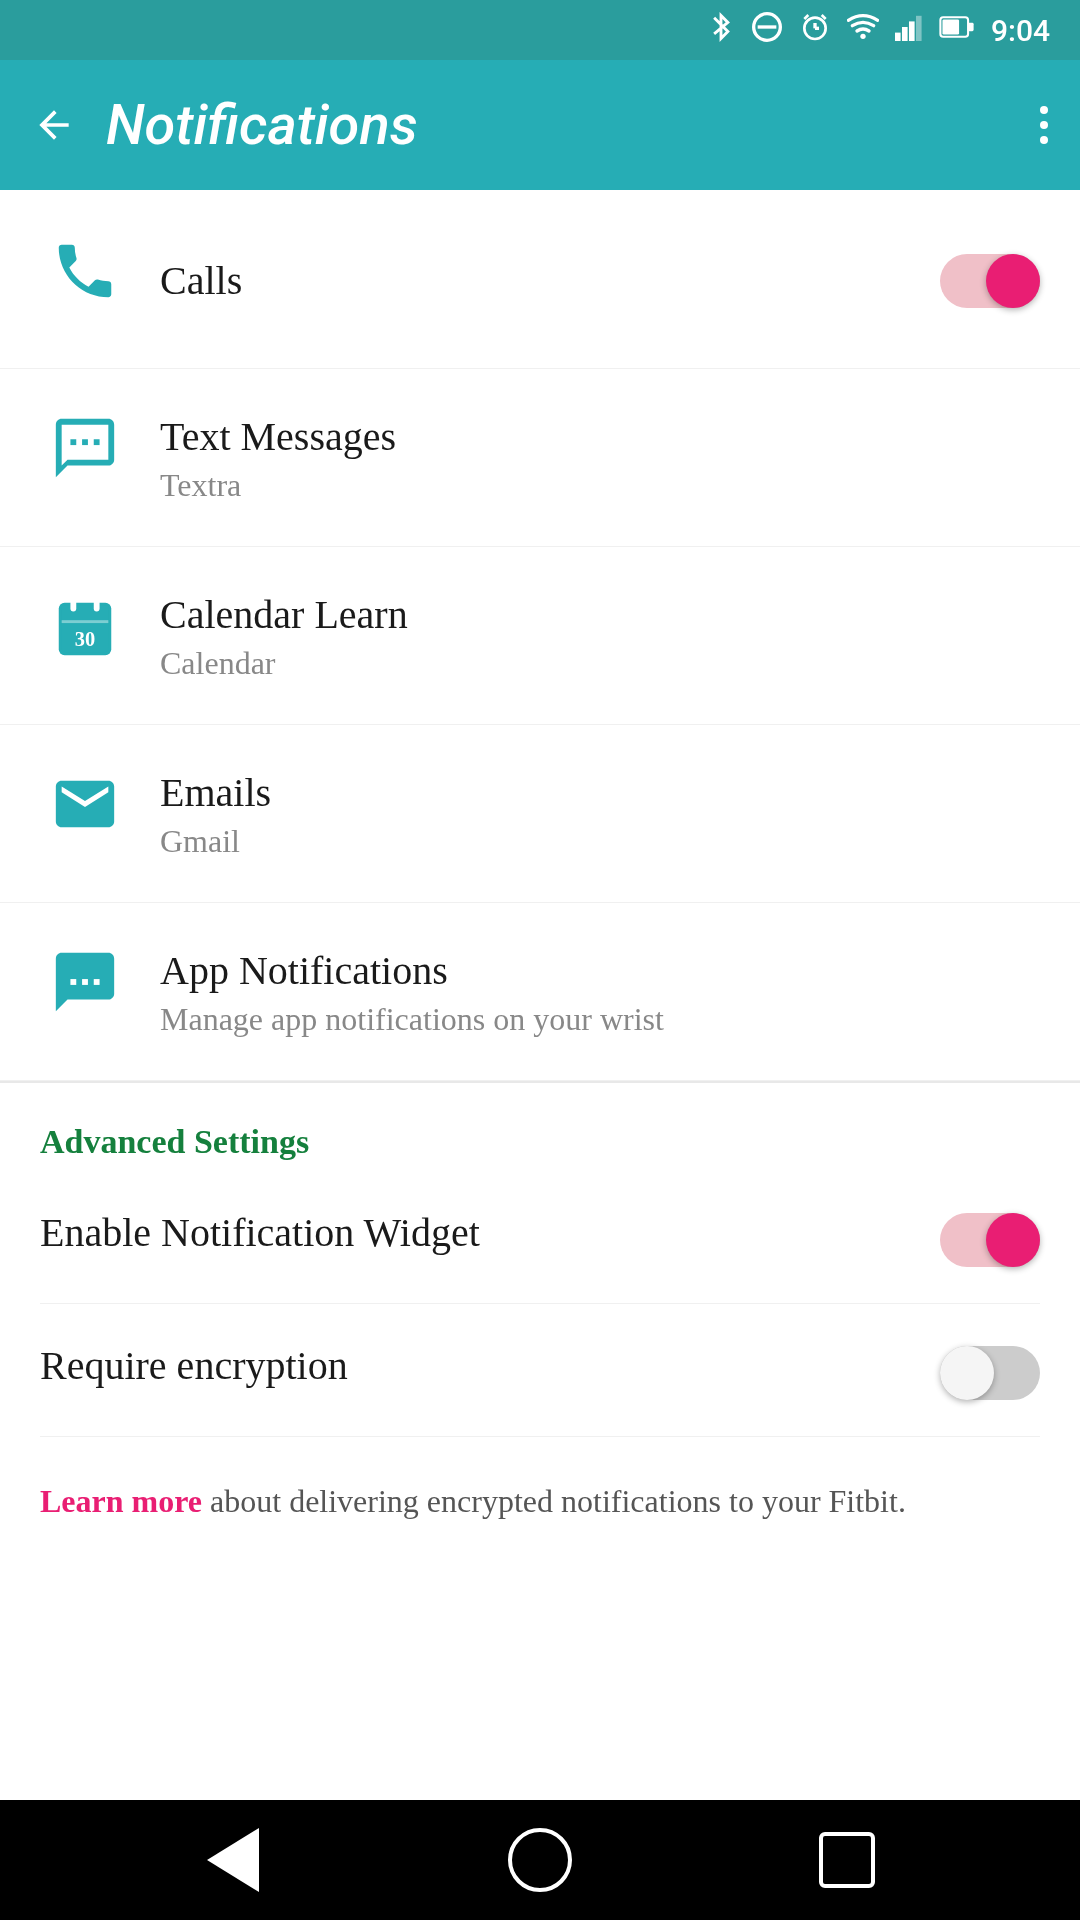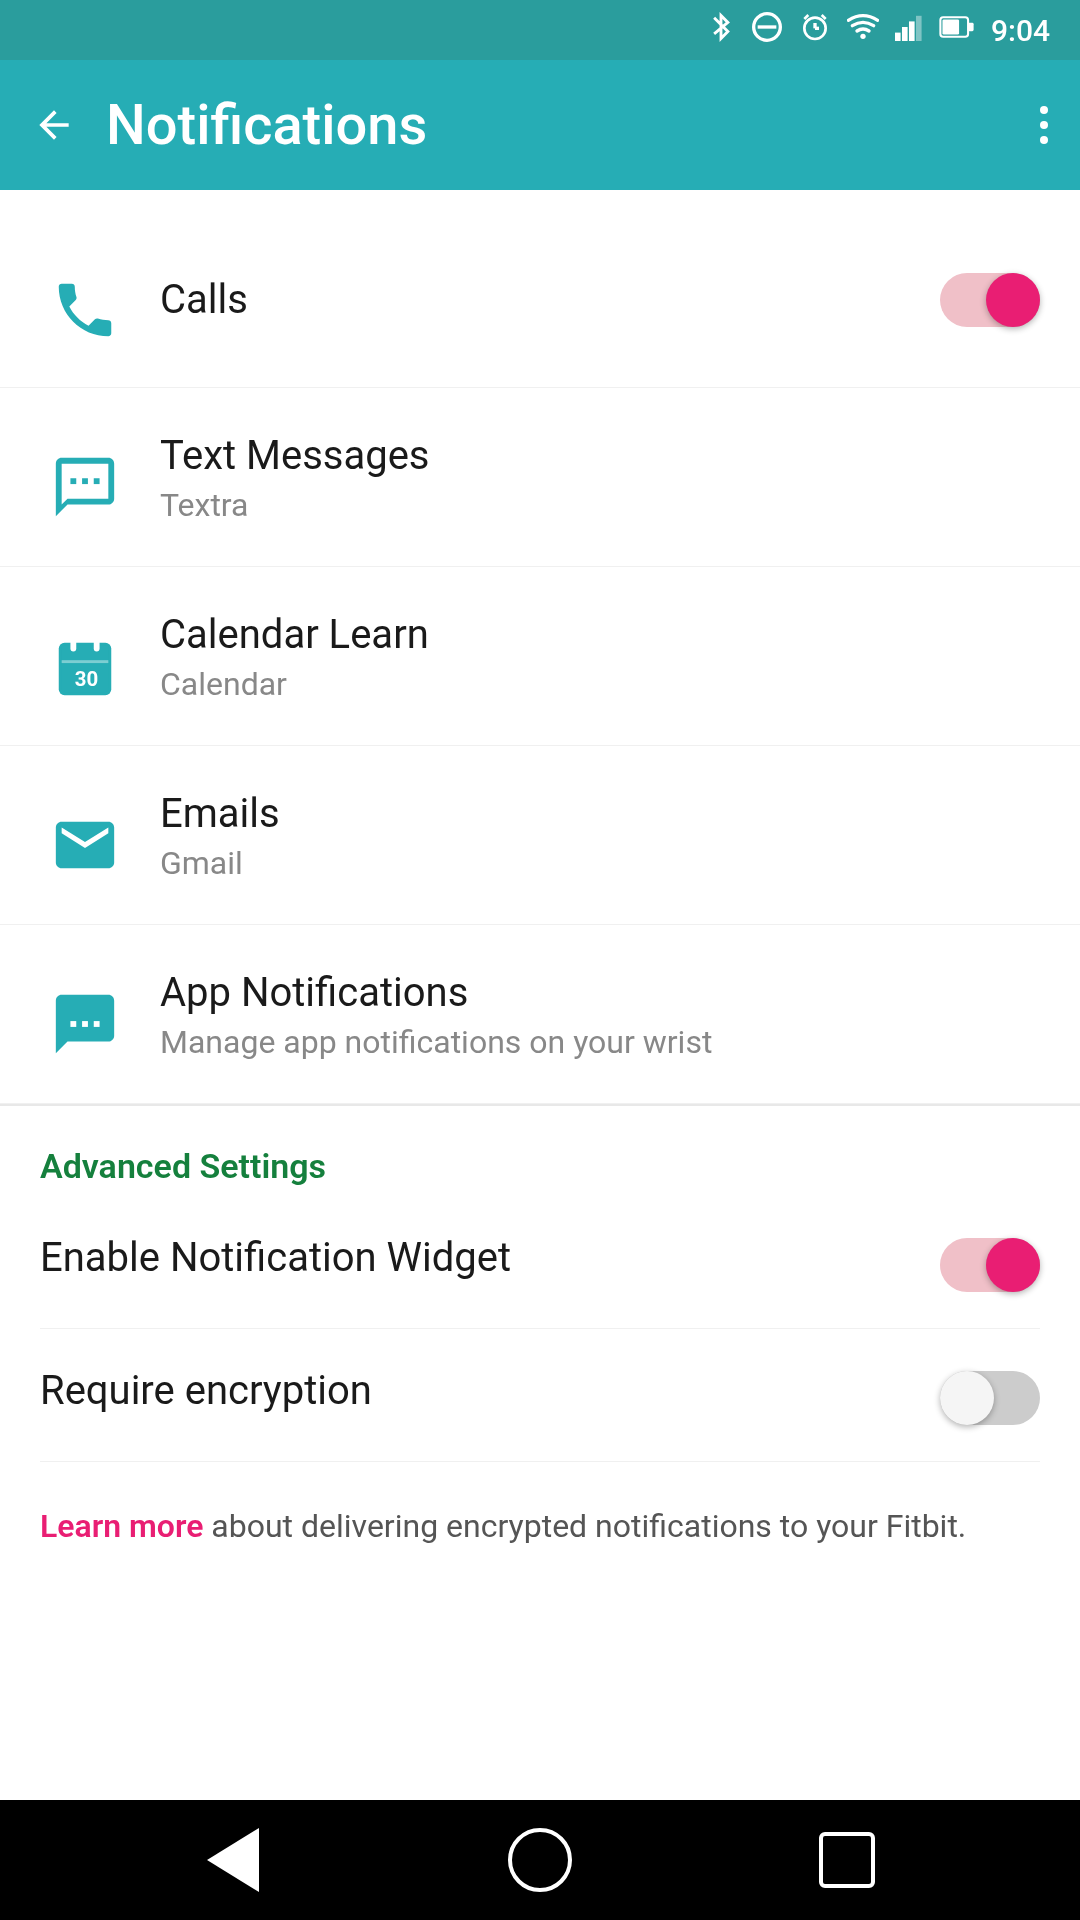--- a/index.html
+++ b/index.html
@@ -43,20 +43,21 @@
     }
 
     
     .app-bar {
       background: #26adb5;
       height: 130px;
       display: flex;
       align-items: center;
       padding: 0 32px;
       gap: 30px;
+      font-style: italic;
     }
 
     .app-bar-back {
       color: white;
       font-size: 44px;
       cursor: pointer;
       display: flex;
       align-items: center;
     }
 
@@ -81,41 +82,42 @@
       width: 8px;
       height: 8px;
       background: white;
       border-radius: 50%;
     }
 
     
     .content {
       flex: 1;
       background: #ffffff;
-      padding: 23px 0;
+      padding: 4px 0;
+      font-family: Liberation Serif, serif;
     }
 
     
     .setting-row {
       display: flex;
       align-items: center;
       padding: 42px 40px;
       border-bottom: 1px solid #f0f0f0;
       cursor: pointer;
     }
 
     .setting-row:last-child {
       border-bottom: none;
     }
 
     .setting-icon-wrap {
       width: 90px;
       height: 90px;
       display: flex;
-      align-items: flex-end;
+      align-items: flex-start;
       justify-content: center;
       margin-right: 30px;
       flex-shrink: 0;
     }
 
     .setting-text {
       flex: 1;
     }
 
     .setting-title {

